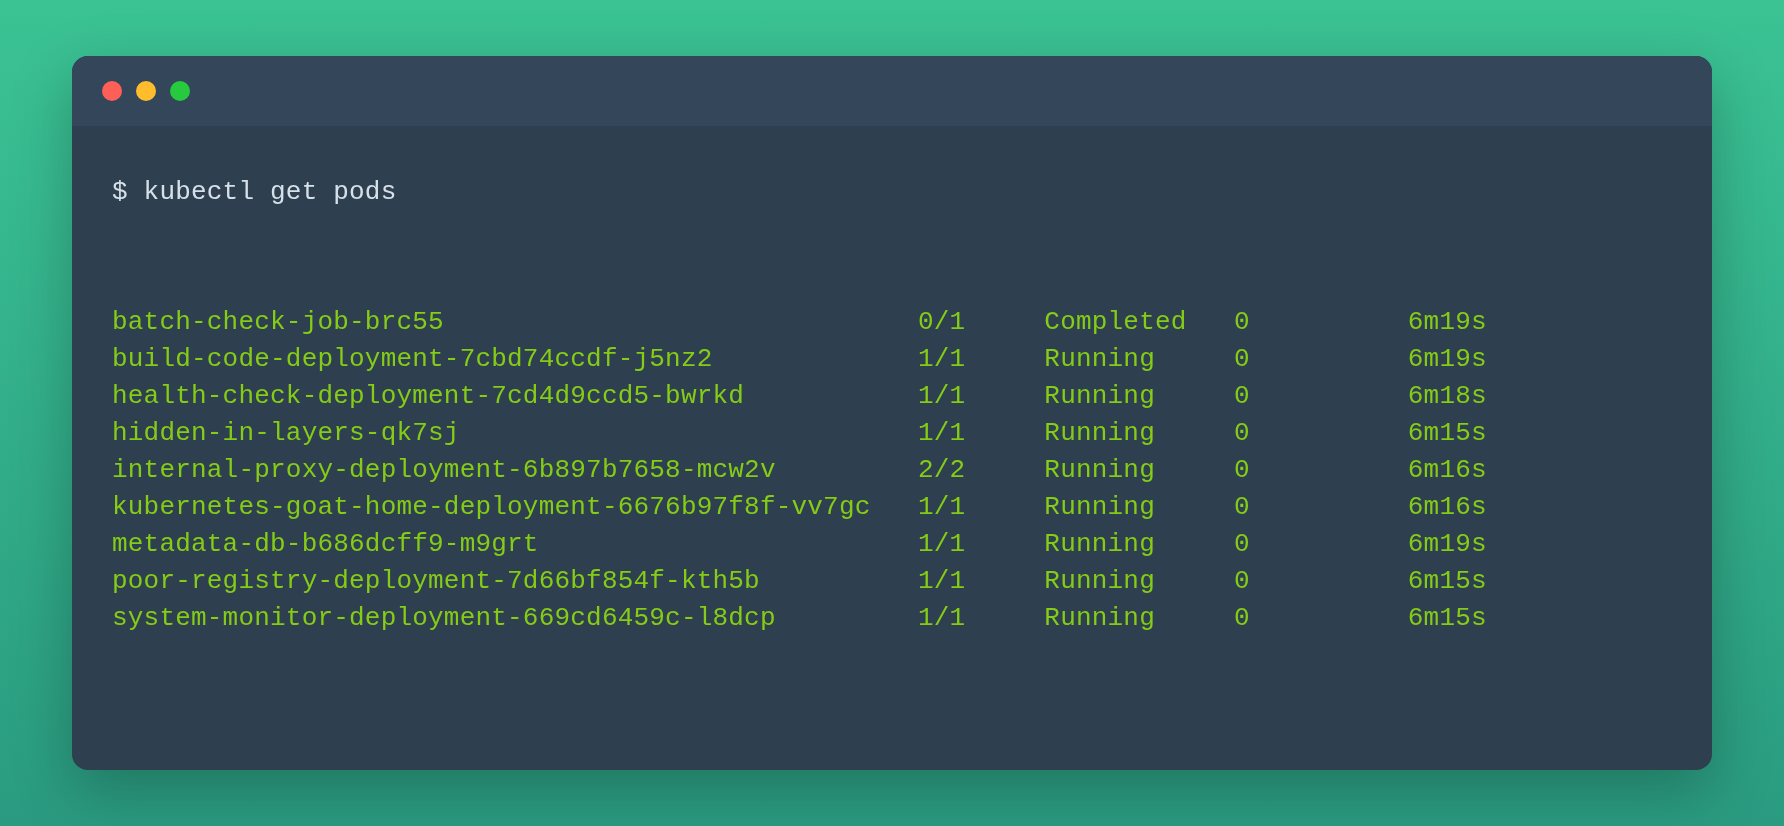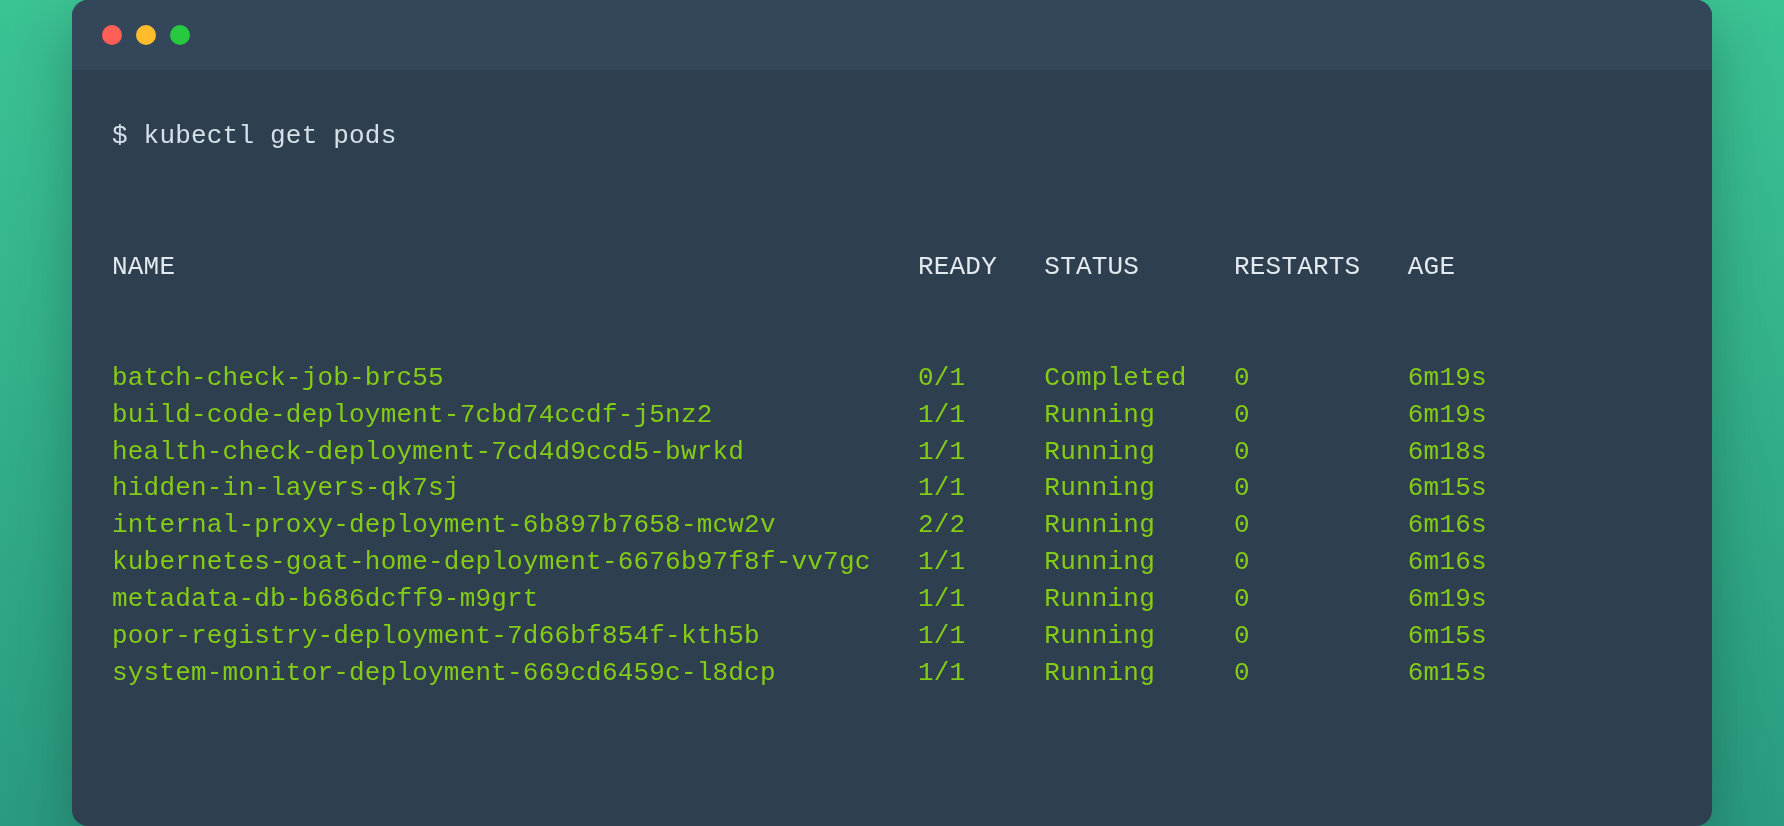--- a/index.html
+++ b/index.html
@@ -77,17 +77,16 @@
   <div class="title-bar">
     <div class="traffic-light red"></div>
     <div class="traffic-light yellow"></div>
     <div class="traffic-light green"></div>
   </div>
   <div class="terminal-body">
     <div class="prompt-line">
       <span>$ </span><span>kubectl get pods</span>
     </div>
     <div class="output-table">
-      <div class="header-row" id="header-row">NAME                                               READY   STATUS      RESTARTS   AGE</div>
       <div id="rows-container"><div class="data-row">batch-check-job-brc55                              0/1     Completed   0          6m19s</div><div class="data-row">build-code-deployment-7cbd74ccdf-j5nz2             1/1     Running     0          6m19s</div><div class="data-row">health-check-deployment-7cd4d9ccd5-bwrkd           1/1     Running     0          6m18s</div><div class="data-row">hidden-in-layers-qk7sj                             1/1     Running     0          6m15s</div><div class="data-row">internal-proxy-deployment-6b897b7658-mcw2v         2/2     Running     0          6m16s</div><div class="data-row">kubernetes-goat-home-deployment-6676b97f8f-vv7gc   1/1     Running     0          6m16s</div><div class="data-row">metadata-db-b686dcff9-m9grt                        1/1     Running     0          6m19s</div><div class="data-row">poor-registry-deployment-7d66bf854f-kth5b          1/1     Running     0          6m15s</div><div class="data-row">system-monitor-deployment-669cd6459c-l8dcp         1/1     Running     0          6m15s</div></div>
     </div>
   </div>
 </div>
 
 </body></html>

